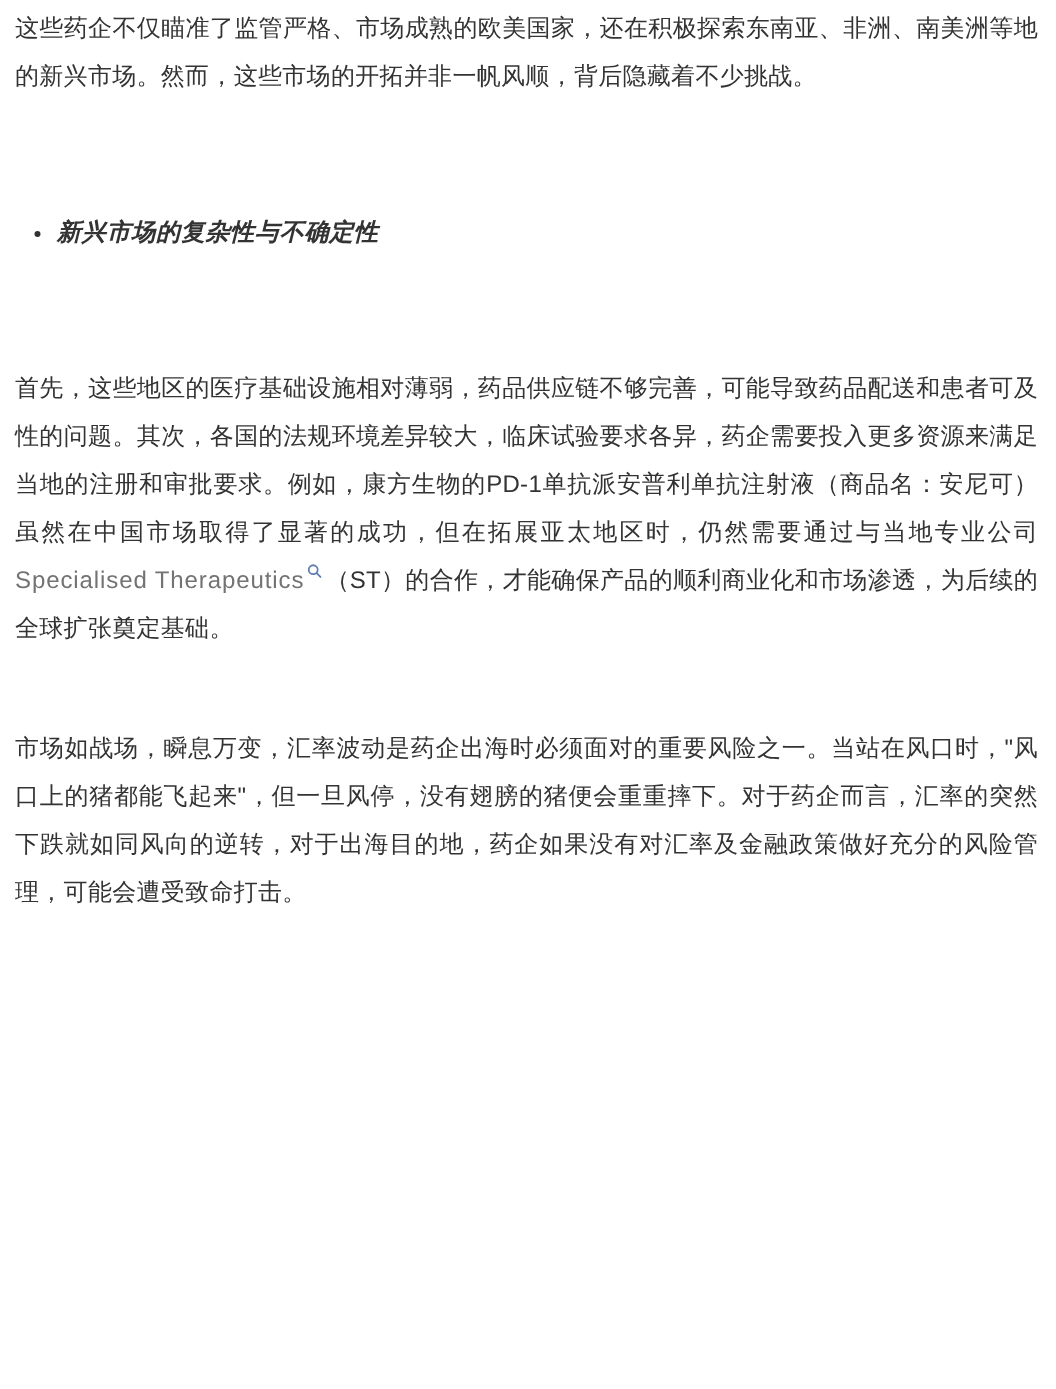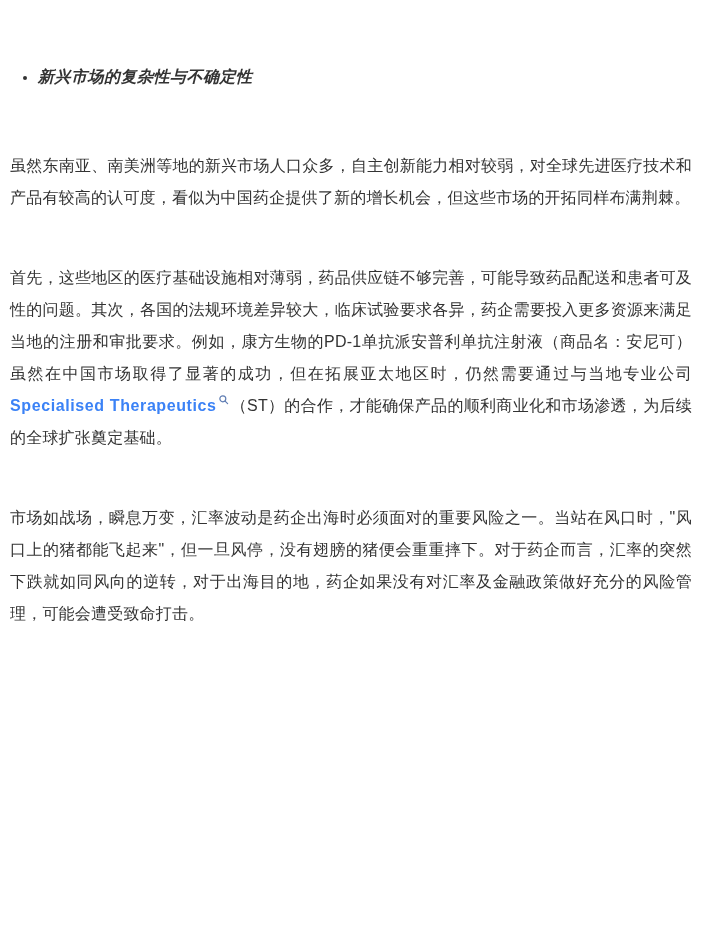--- a/index.html
+++ b/index.html
@@ -21,68 +21,67 @@
     font-size: 16px;
     line-height: 32px;
     margin: 48px 0;
     text-align: justify;
     letter-spacing: 0.2px;
   }
   .article p:first-child {
     margin-top: 0;
   }
   .bullet-list {
-    margin: 57px 0;
+    margin: 72px 0;
     padding-left: 28px;
     list-style: disc;
   }
   .bullet-list li {
     font-size: 16px;
     line-height: 32px;
     font-weight: bold;
     font-style: italic;
     letter-spacing: 0.5px;
   }
   .bullet-list li::marker {
     font-size: 13px;
     font-style: normal;
   }
   a.entity-link {
-    color: #3b82f6;
+    color: #737373;
     text-decoration: none;
     cursor: pointer;
     letter-spacing: 0.6px;
-    font-weight: bold;
   }
   sup.search-sup {
     display: inline-block;
     vertical-align: super;
     line-height: 0;
     margin-left: 1px;
     margin-right: 2px;
   }
   sup.search-sup svg {
     width: 11px;
     height: 11px;
     display: inline-block;
   }
 </style>
 </head>
 <body>
 
 <main class="article">
 
+  <p>这些药企不仅瞄准了监管严格、市场成熟的欧美国家，还在积极探索东南亚、非洲、南美洲等地的新兴市场。然而，这些市场的开拓并非一帆风顺，背后隐藏着不少挑战。</p>
 
   <ul class="bullet-list">
     <li>
       <span>新兴市场的复杂性与不确定性</span>
     </li>
   </ul>
 
-  <p>虽然东南亚、南美洲等地的新兴市场人口众多，自主创新能力相对较弱，对全球先进医疗技术和产品有较高的认可度，看似为中国药企提供了新的增长机会，但这些市场的开拓同样布满荆棘。</p>
 
   <p>
     <span>首先，这些地区的医疗基础设施相对薄弱，药品供应链不够完善，可能导致药品配送和患者可及性的问题。其次，各国的法规环境差异较大，临床试验要求各异，药企需要投入更多资源来满足当地的注册和审批要求。例如，康方生物的PD-1单抗派安普利单抗注射液（商品名：安尼可）虽然在中国市场取得了显著的成功，但在拓展亚太地区时，仍然需要通过与当地专业公司</span><a class="entity-link"><span>Specialised Therapeutics</span><sup class="search-sup"><svg viewBox="0 0 24 24" fill="none" stroke="#5f7db3" stroke-width="2.6" stroke-linecap="round">
               <circle cx="10.5" cy="10.5" r="6.5"></circle>
               <line x1="15.5" y1="15.5" x2="21" y2="21"></line>
             </svg></sup></a><span>（ST）的合作，才能确保产品的顺利商业化和市场渗透，为后续的全球扩张奠定基础。</span>
   </p>
 
 
 

